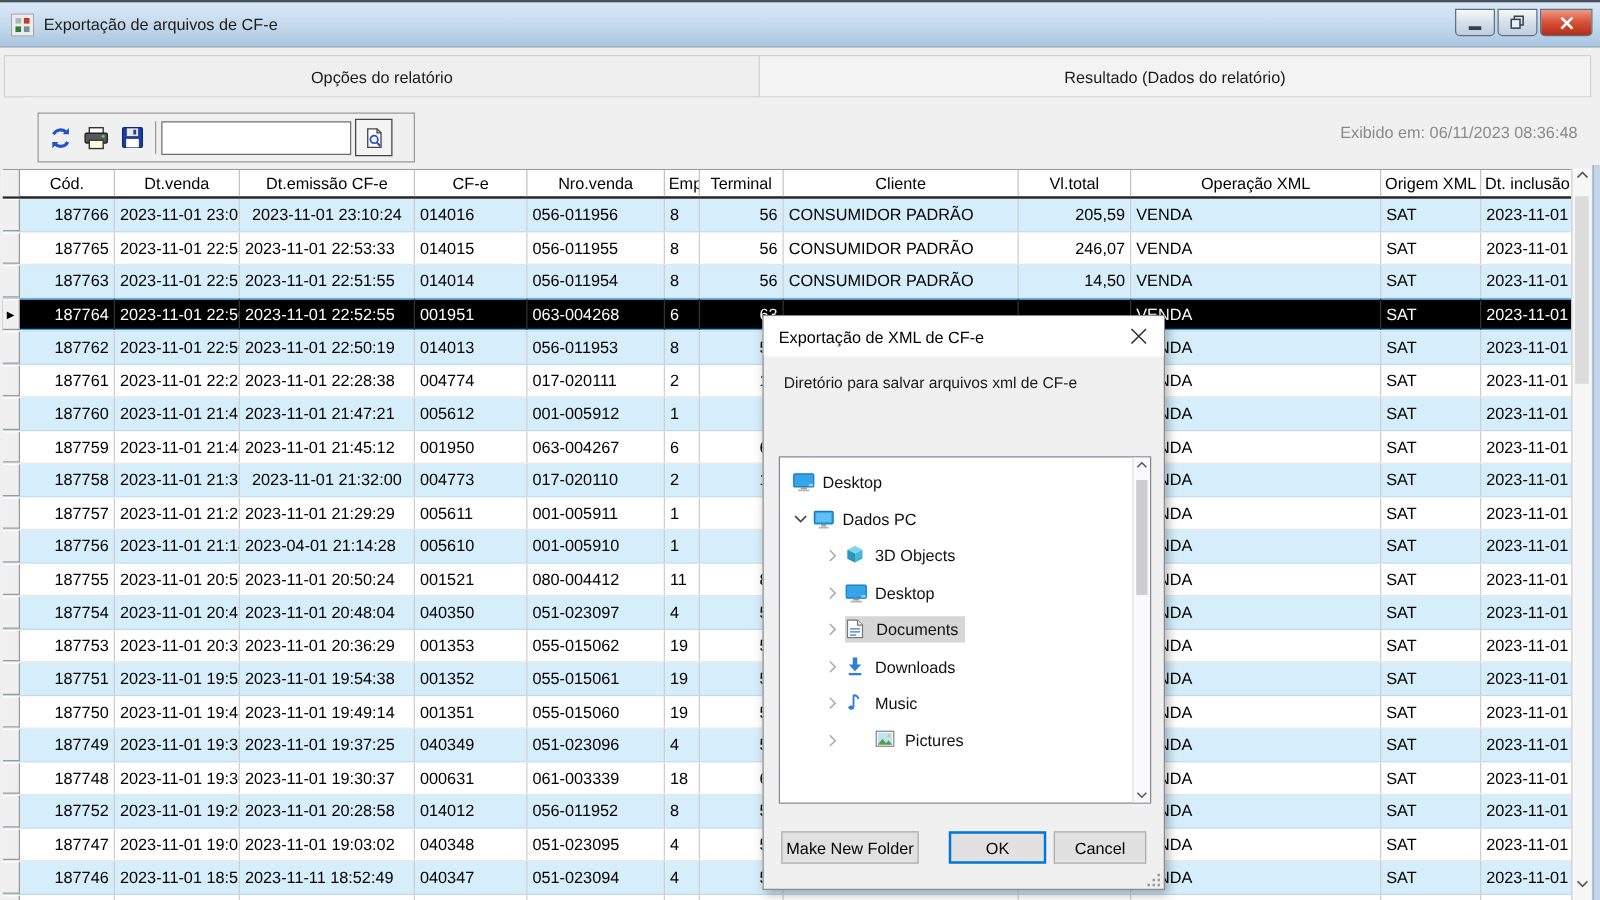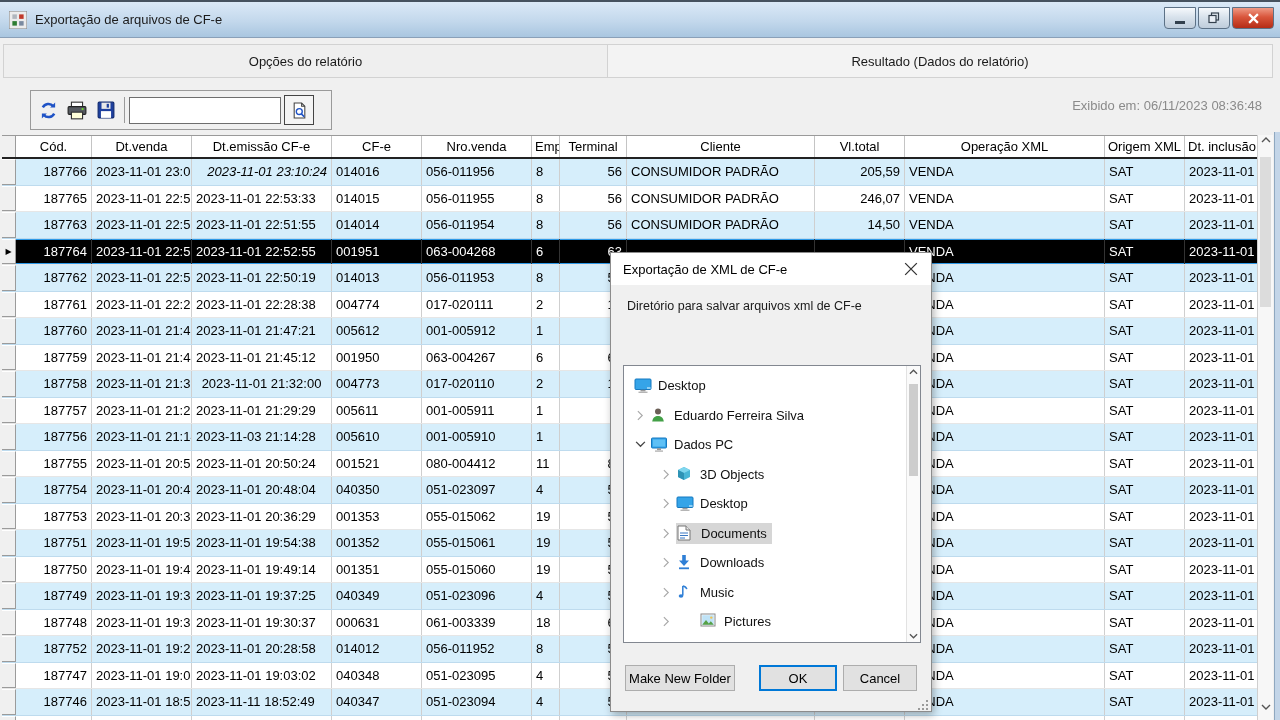--- a/index.html
+++ b/index.html
@@ -185,21 +185,21 @@
         <div class="hcell" style="width: 90px; text-align: center;">Vl.total</div>
         <div class="hcell" style="width: 200px; text-align: center;">Operação XML</div>
         <div class="hcell" style="width: 80px; text-align: left;">Origem XML</div>
         <div class="hcell" style="width: 73px; text-align: left;">Dt. inclusão</div>
       </div>
     <div class="grid-body" id="grid-body">
         <div class="row blue">
           <div class="gut"></div>
           <div class="cell" style="width: 76px; text-align: right;">187766</div>
           <div class="cell" style="width: 100px; text-align: left;">2023-11-01 23:09:25</div>
-          <div class="cell" style="width: 140px; text-align: right; font-style: italic;">2023-11-01 23:10:24</div>
+          <div class="cell" style="width: 140px; text-align: center;">2023-11-01 23:10:24</div>
           <div class="cell" style="width: 90px; text-align: left;">014016</div>
           <div class="cell" style="width: 110px; text-align: left;">056-011956</div>
           <div class="cell" style="width: 28px; text-align: left;">8</div>
           <div class="cell" style="width: 67px; text-align: right;">56</div>
           <div class="cell" style="width: 188px; text-align: left;">CONSUMIDOR PADRÃO</div>
           <div class="cell" style="width: 90px; text-align: right;">205,59</div>
           <div class="cell" style="width: 200px; text-align: left;">VENDA</div>
           <div class="cell" style="width: 80px; text-align: left;">SAT</div>
           <div class="cell" style="width: 73px; text-align: left;">2023-11-01</div>
         </div>
@@ -335,21 +335,21 @@
           <div class="cell" style="width: 188px; text-align: left;"></div>
           <div class="cell" style="width: 90px; text-align: right;"></div>
           <div class="cell" style="width: 200px; text-align: left;">VENDA</div>
           <div class="cell" style="width: 80px; text-align: left;">SAT</div>
           <div class="cell" style="width: 73px; text-align: left;">2023-11-01</div>
         </div>
         <div class="row blue">
           <div class="gut"></div>
           <div class="cell" style="width: 76px; text-align: right;">187756</div>
           <div class="cell" style="width: 100px; text-align: left;">2023-11-01 21:14:17</div>
-          <div class="cell" style="width: 140px; text-align: left;">2023-11-03 21:14:28</div>
+          <div class="cell" style="width: 140px; text-align: left;">2023-04-01 21:14:28</div>
           <div class="cell" style="width: 90px; text-align: left;">005610</div>
           <div class="cell" style="width: 110px; text-align: left;">001-005910</div>
           <div class="cell" style="width: 28px; text-align: left;">1</div>
           <div class="cell" style="width: 67px; text-align: right;">1</div>
           <div class="cell" style="width: 188px; text-align: left;"></div>
           <div class="cell" style="width: 90px; text-align: right;"></div>
           <div class="cell" style="width: 200px; text-align: left;">VENDA</div>
           <div class="cell" style="width: 80px; text-align: left;">SAT</div>
           <div class="cell" style="width: 73px; text-align: left;">2023-11-01</div>
         </div>
@@ -554,36 +554,20 @@
                 <rect x="13" y="10" width="3.5" height="2" fill="#8fd0f5"></rect>
                 <rect x="6.5" y="12.8" width="5" height="1.6" fill="#9a9a9a"></rect>
                 <rect x="4.5" y="14.6" width="9" height="1.4" fill="#b5b5b5"></rect>
               </svg>
             </span>
             <span>Desktop</span>
           </span>
         </div>
         <div class="titem" style="padding-left: 6px;">
           <span class="chev">
-            <svg viewBox="0 0 8 12" width="7" height="11">
-              <path d="M1 1l5 5-5 5" fill="none" stroke="#a8a8a8" stroke-width="1.3"></path>
-            </svg>
-          </span>
-          <span style="display: flex; align-items: center;">
-            <span class="ticon">
-              <svg viewBox="0 0 16 16" width="16" height="16">
-                <circle cx="8" cy="4.6" r="3" fill="#6b5f57"></circle>
-                <path d="M2.2 14.5c.5-4 3-5.6 5.8-5.6s5.3 1.6 5.8 5.6z" fill="#43a047"></path>
-              </svg>
-            </span>
-            <span>Eduardo Ferreira Silva</span>
-          </span>
-        </div>
-        <div class="titem" style="padding-left: 6px;">
-          <span class="chev">
             <svg viewBox="0 0 12 8" width="11" height="7">
               <path d="M1 1l5 5 5-5" fill="none" stroke="#444" stroke-width="1.5"></path>
             </svg>
           </span>
           <span style="display: flex; align-items: center;">
             <span class="ticon">
               <svg viewBox="0 0 18 17" width="18" height="17">
                 <rect x="1.5" y="2" width="15" height="10" rx="1" fill="#34a3e8" stroke="#1579c0"></rect>
                 <rect x="3" y="3.5" width="12" height="7" fill="#5fc0f5"></rect>
                 <rect x="7" y="12.2" width="4" height="2" fill="#9a9a9a"></rect>

